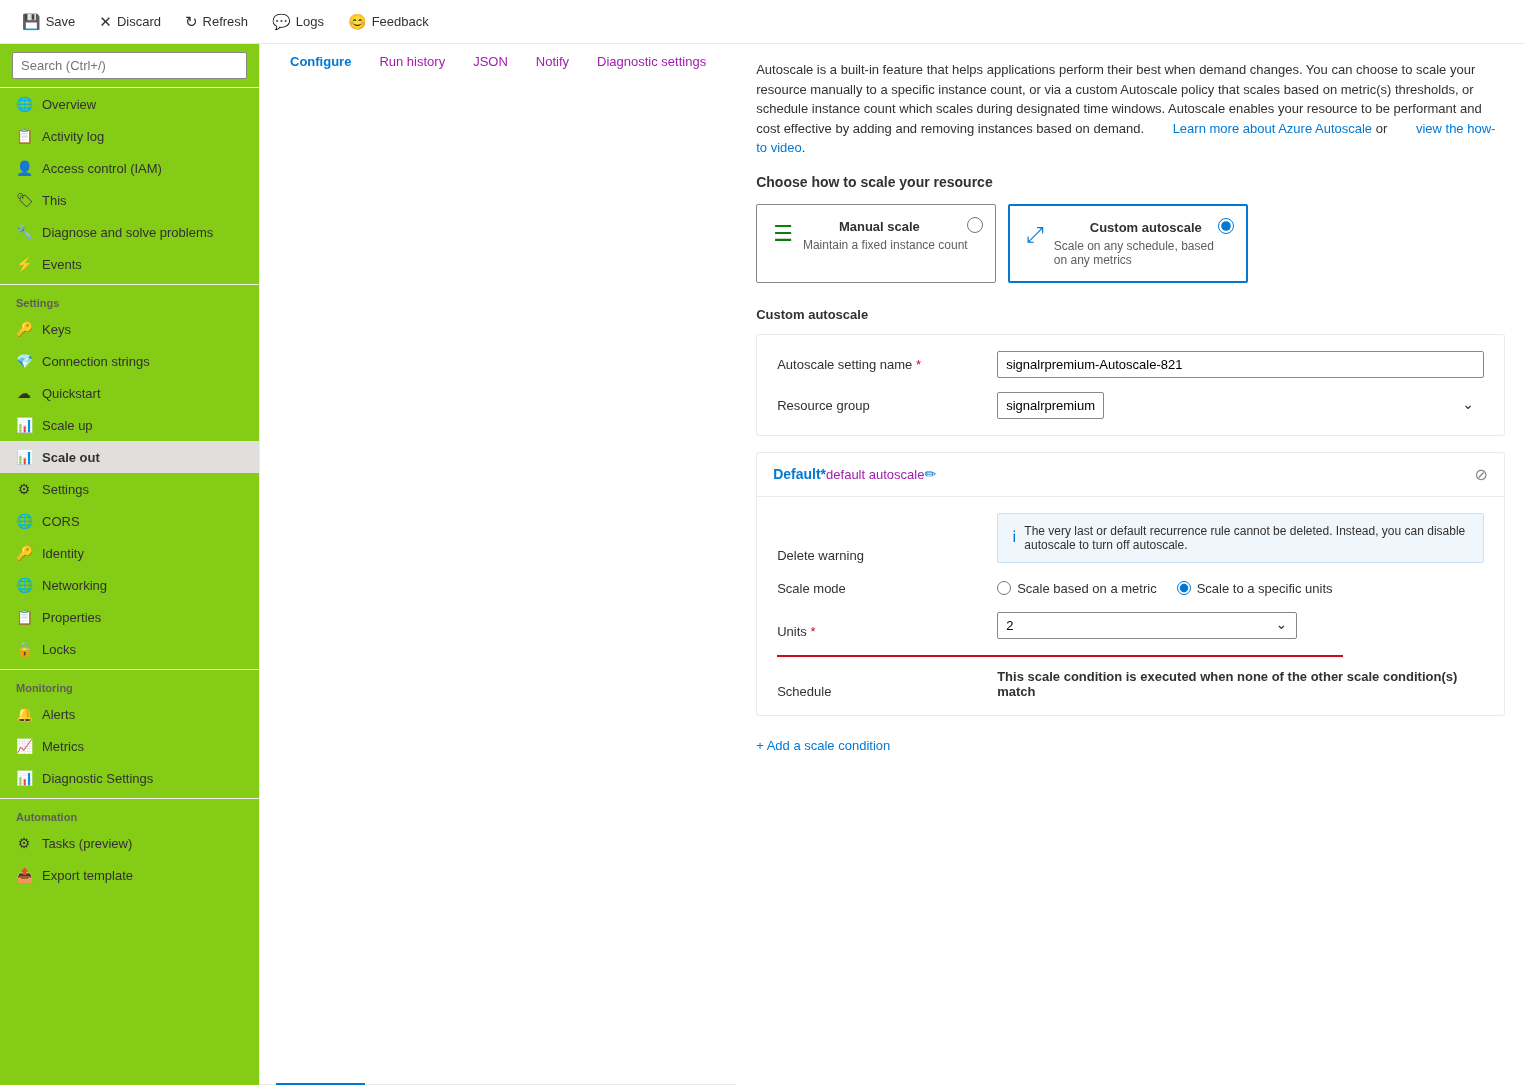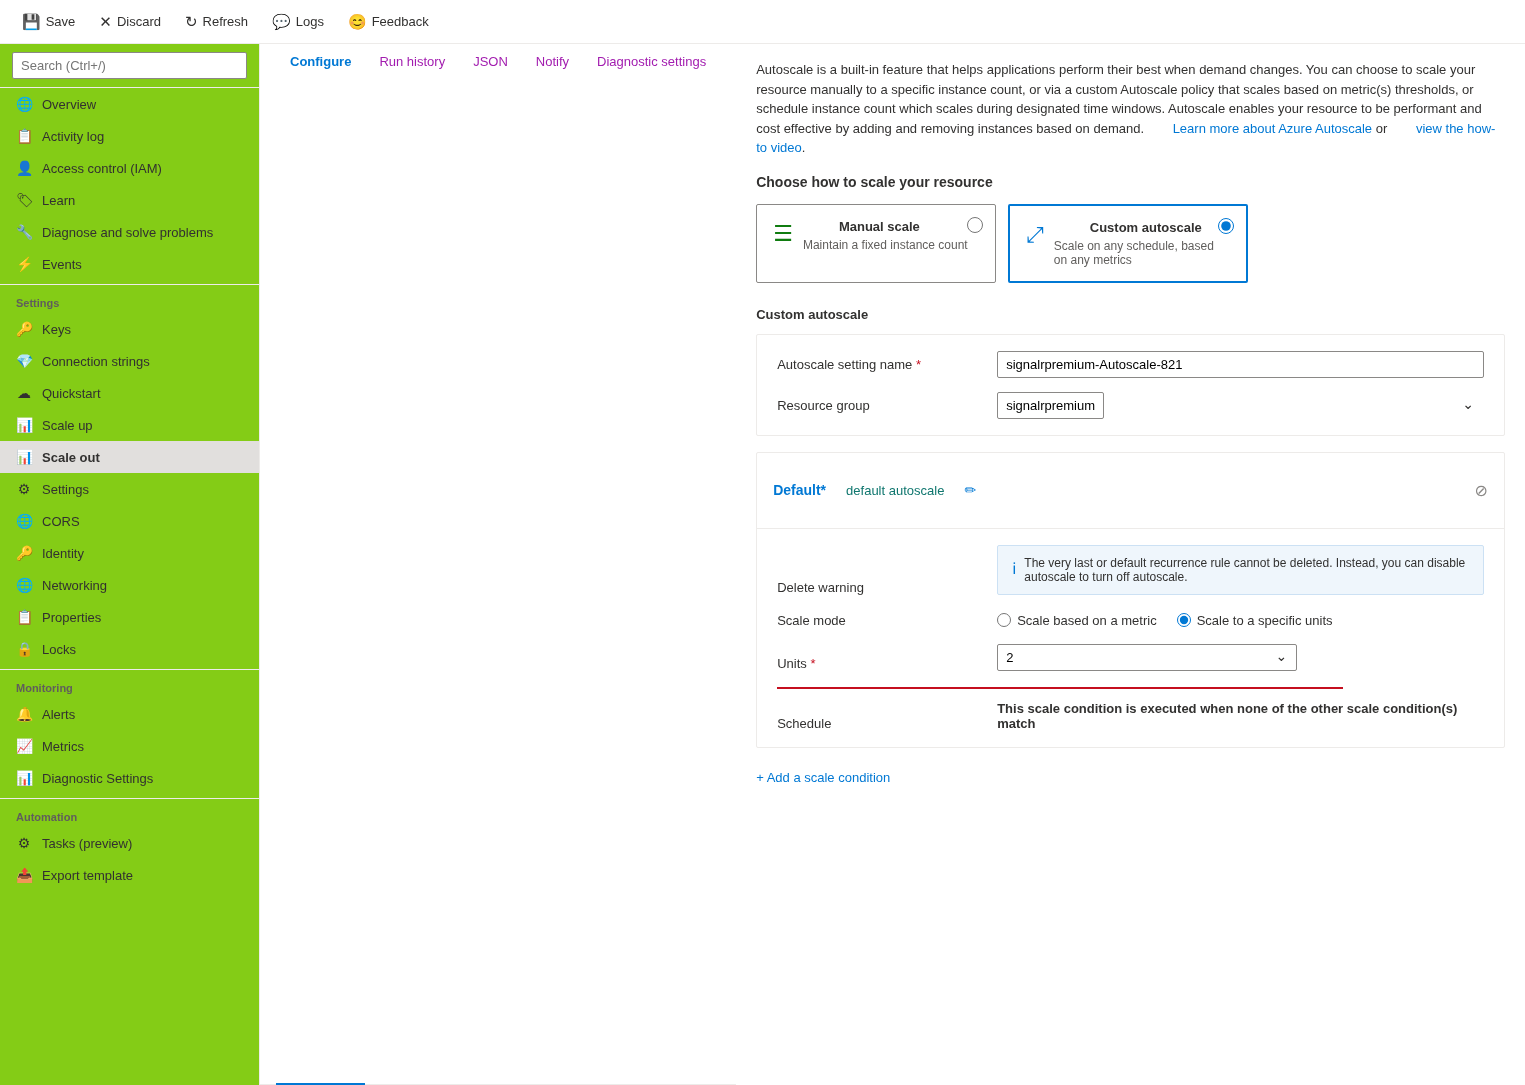--- a/index.html
+++ b/index.html
@@ -61,23 +61,23 @@
     .form-row:last-child { margin-bottom: 0; }
     .form-label { width: 220px; flex-shrink: 0; font-size: 13px; color: #323130; }
     .form-label .required { color: #c50f1f; }
     .form-input { flex: 1; border: 1px solid #8a8886; padding: 5px 8px; font-size: 13px; border-radius: 2px; outline: none; }
     .form-select { flex: 1; border: 1px solid #8a8886; padding: 5px 8px; font-size: 13px; border-radius: 2px; outline: none; appearance: none; background: #fff; cursor: pointer; }
     .select-wrapper { flex: 1; position: relative; }
     .select-wrapper::after { content: '⌄'; position: absolute; right: 10px; top: 50%; transform: translateY(-55%); pointer-events: none; color: #323130; font-size: 14px; }
 
     
     .autoscale-block { border: 1px solid #edebe9; border-radius: 2px; margin-bottom: 16px; }
-    .autoscale-block-header { display: flex; align-items: center; padding: 28px 16px; border-bottom: 1px solid #edebe9; gap: 20px; }
+    .autoscale-block-header { display: flex; align-items: center; padding: 12px 16px; border-bottom: 1px solid #edebe9; gap: 0; }
     .autoscale-block-header .default-label { color: #0078d4; font-weight: 600; font-size: 14px; }
-    .autoscale-block-header .sub-label { color: #0f766e; font-size: 13px; }
+    .autoscale-block-header .sub-label { color: #a21caf; font-size: 13px; }
     .autoscale-block-header .edit-icon { color: #0078d4; cursor: pointer; font-size: 14px; }
     .autoscale-block-header .delete-icon { margin-left: auto; color: #8a8886; cursor: pointer; font-size: 16px; }
 
     .autoscale-block-body { padding: 16px 20px; }
     .block-row { display: flex; align-items: flex-end; margin-bottom: 16px; }
     .block-row:last-child { margin-bottom: 0; }
     .block-label { width: 220px; flex-shrink: 0; font-size: 13px; color: #323130; padding-top: 2px; }
 
     .info-box { background: #eff6fc; border: 1px solid #cce1f4; padding: 10px 14px; font-size: 12px; color: #323130; display: flex; align-items: flex-start; gap: 8px; border-radius: 2px; flex: 1; }
     .info-icon { color: #0078d4; font-size: 16px; flex-shrink: 0; margin-top: 1px; }
@@ -141,21 +141,21 @@
     <div class="sidebar-item">
       <span class="item-icon">📋</span>
       <span>Activity log</span>
     </div>
     <div class="sidebar-item">
       <span class="item-icon">👤</span>
       <span>Access control (IAM)</span>
     </div>
     <div class="sidebar-item">
       <span class="item-icon">🏷</span>
-      <span>Learn</span>
+      <span>This</span>
     </div>
     <div class="sidebar-item">
       <span class="item-icon">🔧</span>
       <span>Diagnose and solve problems</span>
     </div>
     <div class="sidebar-item">
       <span class="item-icon">⚡</span>
       <span>Events</span>
     </div>
 

